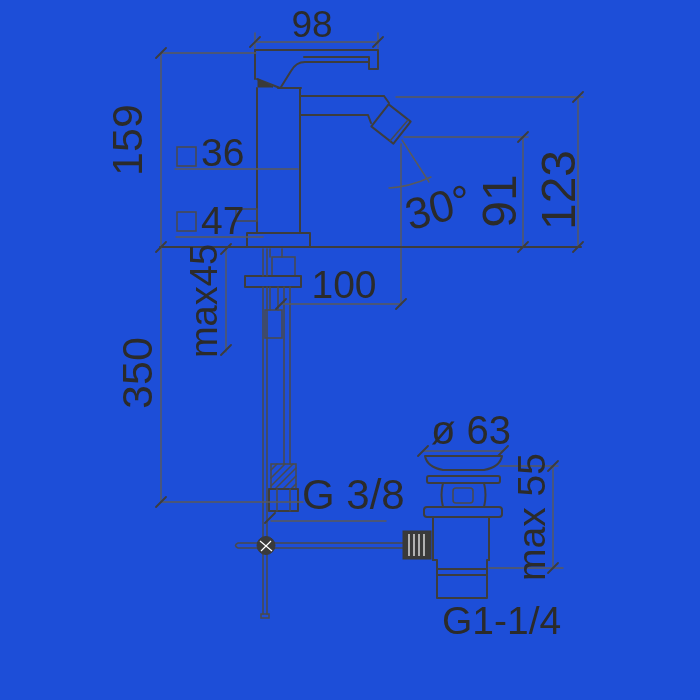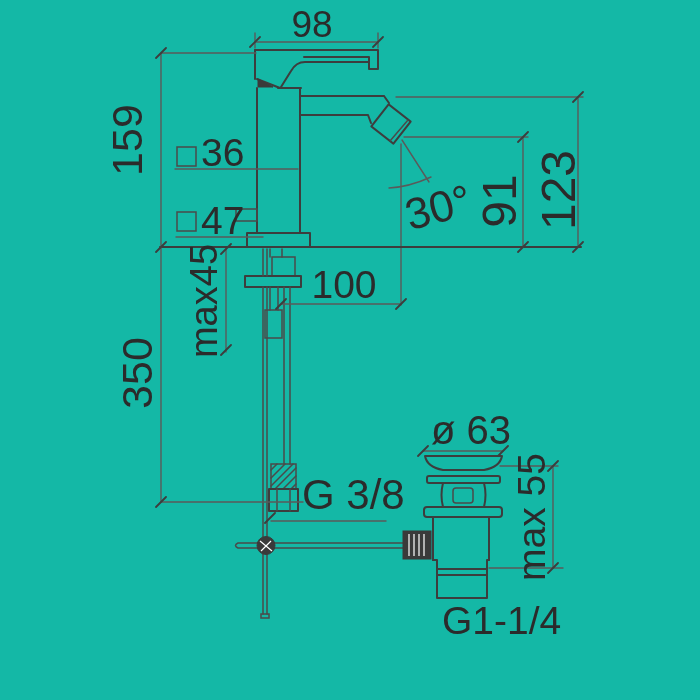--- a/index.html
+++ b/index.html
@@ -1,16 +1,16 @@
 <!DOCTYPE html>
 <html><head>
 <meta charset="utf-8">
 <style>
   html,body{margin:0;padding:0;background:#ffffff;}
-  .stage{width:700px;height:700px;background:#14b8a6;position:relative;overflow:hidden;}
+  .stage{width:700px;height:700px;background:#1d4ed8;position:relative;overflow:hidden;}
   svg{display:block;}
   text{font-family:"Liberation Sans","DejaVu Sans",sans-serif;fill:#2b2b2b;}
   .obj{stroke:#3d3d3d;stroke-width:2;fill:none;stroke-linecap:round;stroke-linejoin:round;}
   .obj-thin{stroke:#4a4a4a;stroke-width:1.5;fill:none;stroke-linecap:round;}
   .dim{stroke:#5a5a5a;stroke-width:1.4;fill:none;stroke-linecap:round;}
   .tick{stroke:#3d3d3d;stroke-width:1.8;fill:none;stroke-linecap:round;}
   .dark{fill:#3a3a3a;stroke:#3a3a3a;}
   .hatch-light{stroke:#ffffff;stroke-width:1.2;fill:none;}
 </style>
 </head>

